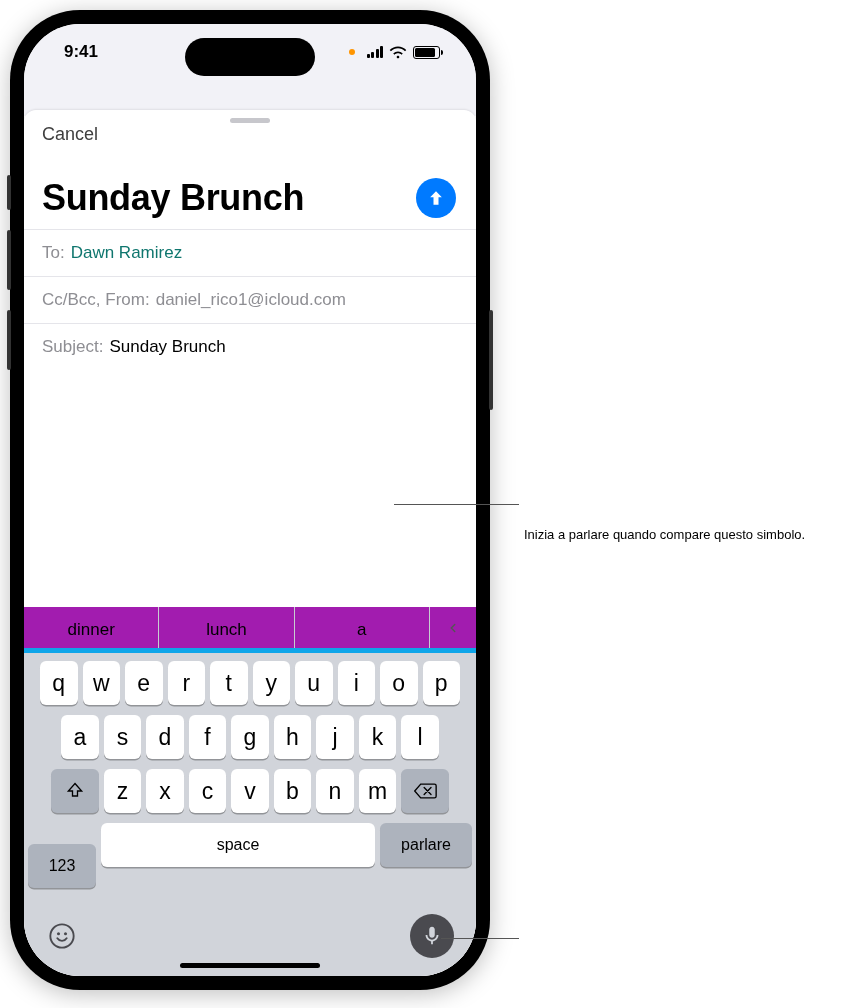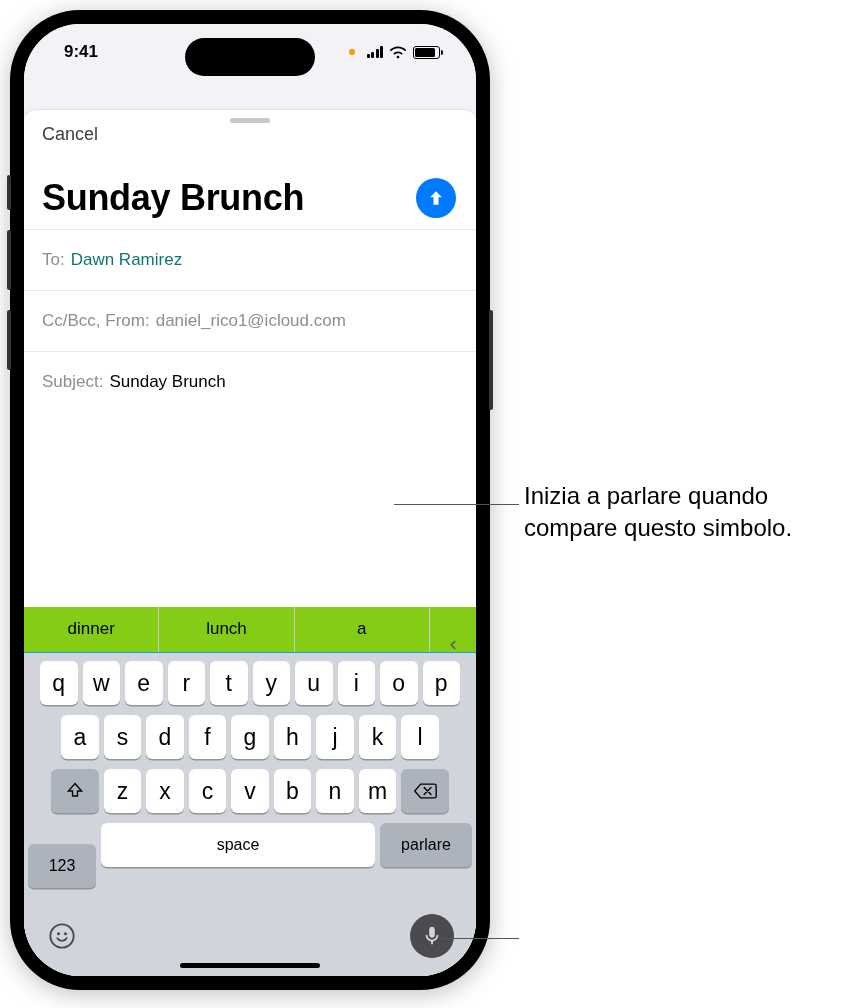--- a/index.html
+++ b/index.html
@@ -121,21 +121,21 @@
   .send-btn {
     width: 40px; height: 40px;
     background: #007aff;
     border-radius: 50%;
     display:flex; align-items:center; justify-content:center;
   }
   .send-btn svg { width: 20px; height: 20px; }
 
   .field-row {
     border-top: 1px solid #e5e5ea;
-    padding: 20px 18px;
+    padding: 13px 18px;
     font-size: 17px;
     display:flex; gap:6px; align-items:center;
   }
   .field-row:last-of-type { border-bottom: 1px solid #e5e5ea; }
   .field-label { color: #8e8e93; }
   .recipient { color: #0f766e; }
   .field-value { color: #000; }
   .body-area {
     padding: 18px;
     font-size: 17px;
@@ -159,24 +159,23 @@
   .dictation-indicator svg { width: 14px; height: 14px; fill:#fff; }
 
   
   .keyboard {
     position:absolute; left:0; right:0; bottom:0;
     background: #d1d4da;
     padding-top: 0;
   }
   .suggestions {
     display:flex;
-    background: #84cc16;
-    border-bottom: 1px solid #0ea5e9;
+    background: #a21caf;
+    border-bottom: 5px solid #0ea5e9;
     height: 46px;
-    align-items: flex-end;
   }
   .sugg {
     flex:1; text-align:center; line-height:46px; font-size:17px; color:#000;
     border-right: 1px solid #c8ccd1;
   }
   .sugg:last-child { border-right:none; flex:0 0 46px; display:flex;align-items:center;justify-content:center;}
   .key-rows { padding: 8px 4px 6px; }
   .key-row { display:flex; justify-content:center; gap:5px; margin-bottom:10px; }
   .key {
     background:#fff;
@@ -205,23 +204,24 @@
   }
   .mic-btn svg { fill: #d1d4da; width:22px; height:22px; }
   .home-indicator {
     width: 140px; height:5px; background:#000; border-radius:3px;
     position:absolute; bottom:8px; left:50%; transform:translateX(-50%);
   }
 
   
   .callout {
     position:absolute;
-    font-size: 24px;
+    font-size: 13px;
     line-height: 1.35;
     color:#000;
+    margin-top:46px;
   }
   .callout-line {
     position:absolute;
     height: 1px;
     background: #555;
   }
 </style>
 </head>
 <body>
 

